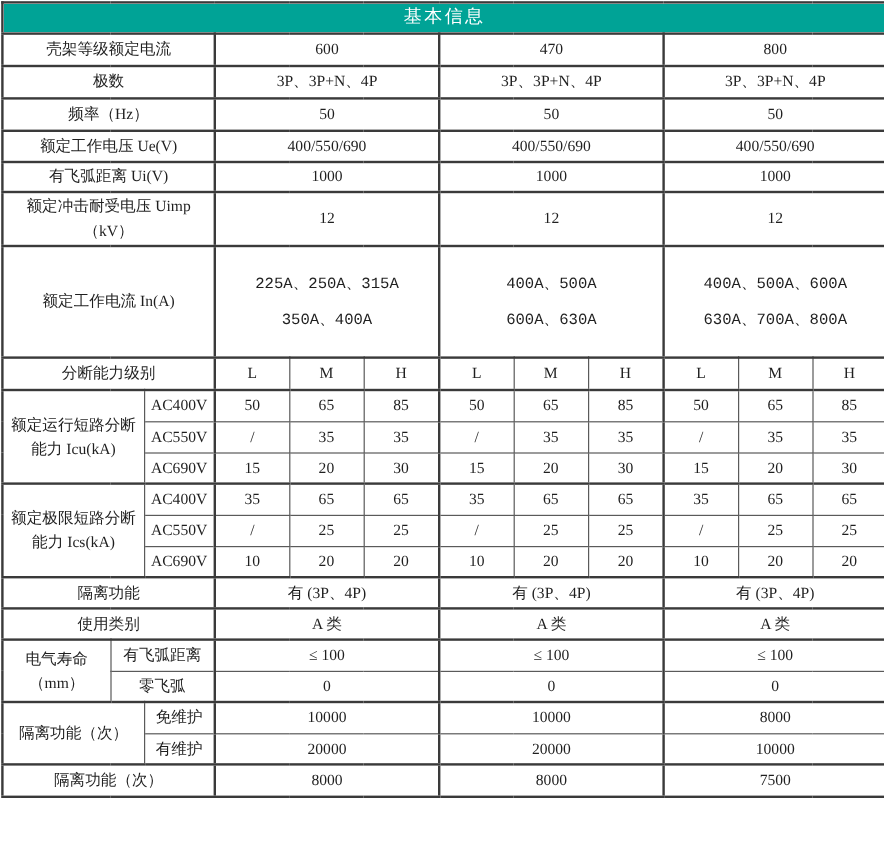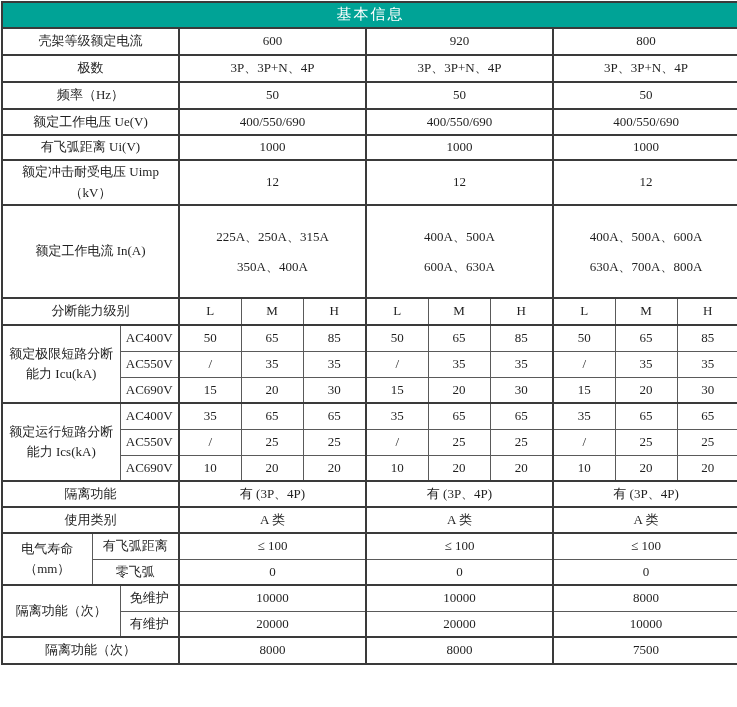--- a/index.html
+++ b/index.html
@@ -34,21 +34,21 @@
   tr.thin td.lab{border-bottom:2px solid var(--bd-thick);}
   td.vl{border-left:2px solid var(--bd-thick);}
   td.hdr{
     background:var(--header-bg);
     color:var(--header-fg);
     font-size:15px;
     letter-spacing:2px;
     border-bottom:2px solid var(--bd-thick);
   }
   td.lab{line-height:1.6;margin-top:40px;}
-  td.pre{white-space:pre-line;line-height:2.3;}
+  td.pre{white-space:pre-line;line-height:2.3;font-family:Liberation Mono, monospace;}
 </style>
 </head>
 <body>
 
 <table class="spec">
   <colgroup>
     <col style="width:90px">
       <col style="width:28px">
       <col style="width:59px">
     <col style="width:62px">
@@ -62,21 +62,21 @@
       <col style="width:62px">
   </colgroup>
   <tbody>
     <tr style="height:26px">
       <td colspan="12" class="hdr">基本信息</td>
     </tr>
 
     <tr style="height:27px">
       <td colspan="3" class="lab">壳架等级额定电流</td>
       <td colspan="3" class="vl">600</td>
-      <td colspan="3" class="vl">920</td>
+      <td colspan="3" class="vl">470</td>
       <td colspan="3" class="vl">800</td>
     </tr>
 
     <tr style="height:27px">
       <td colspan="3" class="lab">极数</td>
       <td colspan="3" class="vl">3P、3P+N、4P</td>
       <td colspan="3" class="vl">3P、3P+N、4P</td>
       <td colspan="3" class="vl">3P、3P+N、4P</td>
     </tr>
 
@@ -125,21 +125,21 @@
       <td>H</td>
       <td class="vl">L</td>
       <td>M</td>
       <td>H</td>
       <td class="vl">L</td>
       <td>M</td>
       <td>H</td>
     </tr>
 
     <tr style="height:26px" class="thin">
-      <td colspan="2" rowspan="3" class="lab">额定极限短路分断能力 Icu(kA)</td>
+      <td colspan="2" rowspan="3" class="lab">额定运行短路分断能力 Icu(kA)</td>
       <td>AC400V</td>
       <td class="vl">50</td>
       <td>65</td>
       <td>85</td>
       <td class="vl">50</td>
       <td>65</td>
       <td>85</td>
       <td class="vl">50</td>
       <td>65</td>
       <td>85</td>
@@ -163,21 +163,21 @@
       <td>30</td>
       <td class="vl">15</td>
       <td>20</td>
       <td>30</td>
       <td class="vl">15</td>
       <td>20</td>
       <td>30</td>
     </tr>
 
     <tr style="height:26px" class="thin">
-      <td colspan="2" rowspan="3" class="lab">额定运行短路分断能力 Ics(kA)</td>
+      <td colspan="2" rowspan="3" class="lab">额定极限短路分断能力 Ics(kA)</td>
       <td>AC400V</td>
       <td class="vl">35</td>
       <td>65</td>
       <td>65</td>
       <td class="vl">35</td>
       <td>65</td>
       <td>65</td>
       <td class="vl">35</td>
       <td>65</td>
       <td>65</td>

